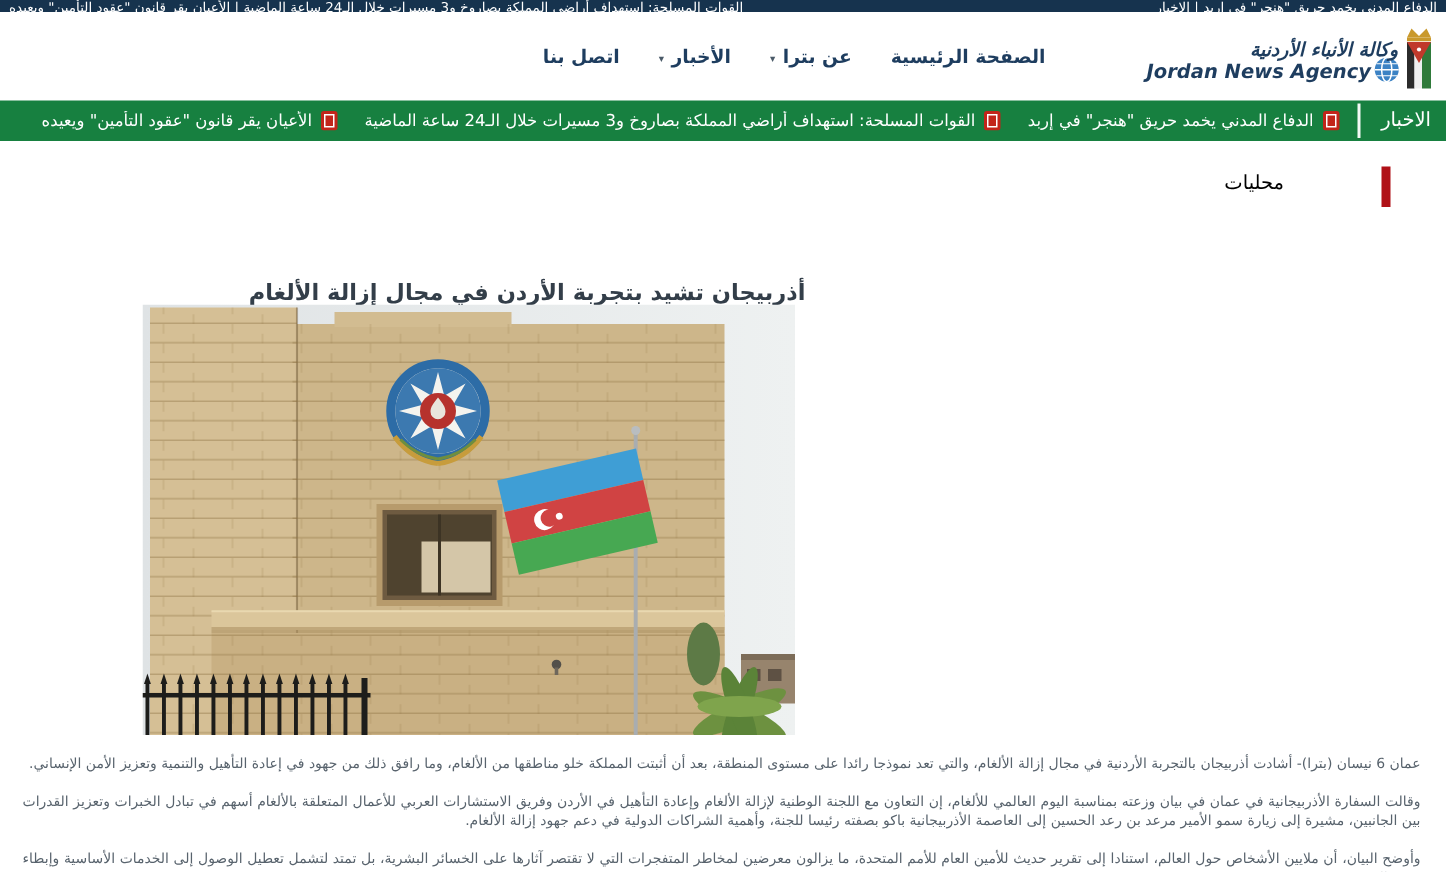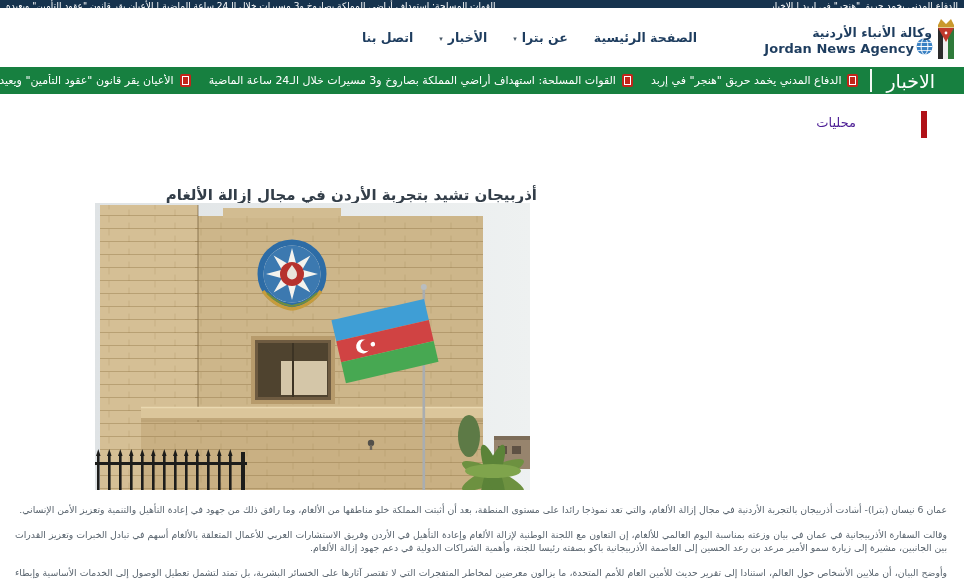--- a/index.html
+++ b/index.html
@@ -8,37 +8,37 @@
   
   .topbar{position:absolute;top:0;left:0;right:0;height:8px;background:#16334e;overflow:hidden;
           display:flex;justify-content:space-between;align-items:flex-start;padding:0 6px;}
   .topbar span{color:#ffffff;font-size:9px;line-height:12px;white-space:nowrap;}
   
   .header{position:absolute;top:8px;left:0;right:0;height:59px;background:#ffffff;}
   .nav{position:absolute;top:22px;right:267px;display:flex;direction:rtl;gap:26px;
        font-size:12.5px;font-weight:bold;color:#1e3d5f;white-space:nowrap;}
   .nav .item{cursor:pointer;display:flex;align-items:center;gap:5px;}
   .nav .caret{font-size:7px;color:#4a5a68;transform:translateY(1px);}
-  .logo{position:absolute;top:2px;right:4px;width:160px;height:54px;}
+  .logo{position:absolute;top:2px;right:4px;width:160px;height:54px;font-style:italic;}
   .logo .ar{position:absolute;right:28px;top:15px;font-size:12.5px;font-weight:bold;color:#1e3d5f;white-space:nowrap;}
   .logo .en{position:absolute;right:46px;top:31px;font-size:13px;font-weight:bold;color:#1e3d5f;white-space:nowrap;}
   .logo svg{position:absolute;}
   
   .ticker{position:absolute;top:67px;left:0;right:0;height:27px;background:#178040;display:flex;
           align-items:center;direction:rtl;overflow:hidden;}
-  .ticker-label{flex:0 0 auto;color:#ffffff;font-size:19px;padding:0 29px 0 14px;white-space:nowrap;}
+  .ticker-label{flex:0 0 auto;color:#ffffff;font-size:13px;padding:0 10px 0 14px;white-space:nowrap;}
   .ticker-sep{flex:0 0 auto;width:2px;height:23px;background:rgba(255,255,255,.95);}
   .ticker-items{display:flex;align-items:center;gap:18px;padding-right:12px;overflow:hidden;white-space:nowrap;}
   .ticker-item{display:flex;align-items:center;gap:6px;color:#ffffff;font-size:11px;cursor:pointer;}
   .bn-icon{flex:0 0 auto;width:11px;height:13px;background:#c2251a;border-radius:2px;
            display:flex;align-items:center;justify-content:center;}
   .bn-icon i{display:block;width:5px;height:7px;border:1.5px solid #ffffff;background:transparent;}
   
   .section-bar{position:absolute;top:111px;right:37px;width:6px;height:27px;background:#b01117;}
-  .section-label{position:absolute;top:115px;right:108px;font-size:13px;color:#4c1d95;}
+  .section-label{position:absolute;top:115px;right:108px;font-size:13px;color:#000000;}
   
   .article-title{position:absolute;top:176px;left:0;width:537px;direction:rtl;
                  font-size:15px;font-weight:bold;color:#333e49;}
   .photo{position:absolute;top:203px;left:95px;width:435px;height:287px;}
   .photo svg{display:block;width:435px;height:287px;}
   .body-text{position:absolute;top:491px;left:3px;right:5px;direction:rtl;text-align:justify;
              font-size:9.3px;line-height:13px;color:#58636d;}
   .body-text p{margin:12px;}
 </style>
 </head>

